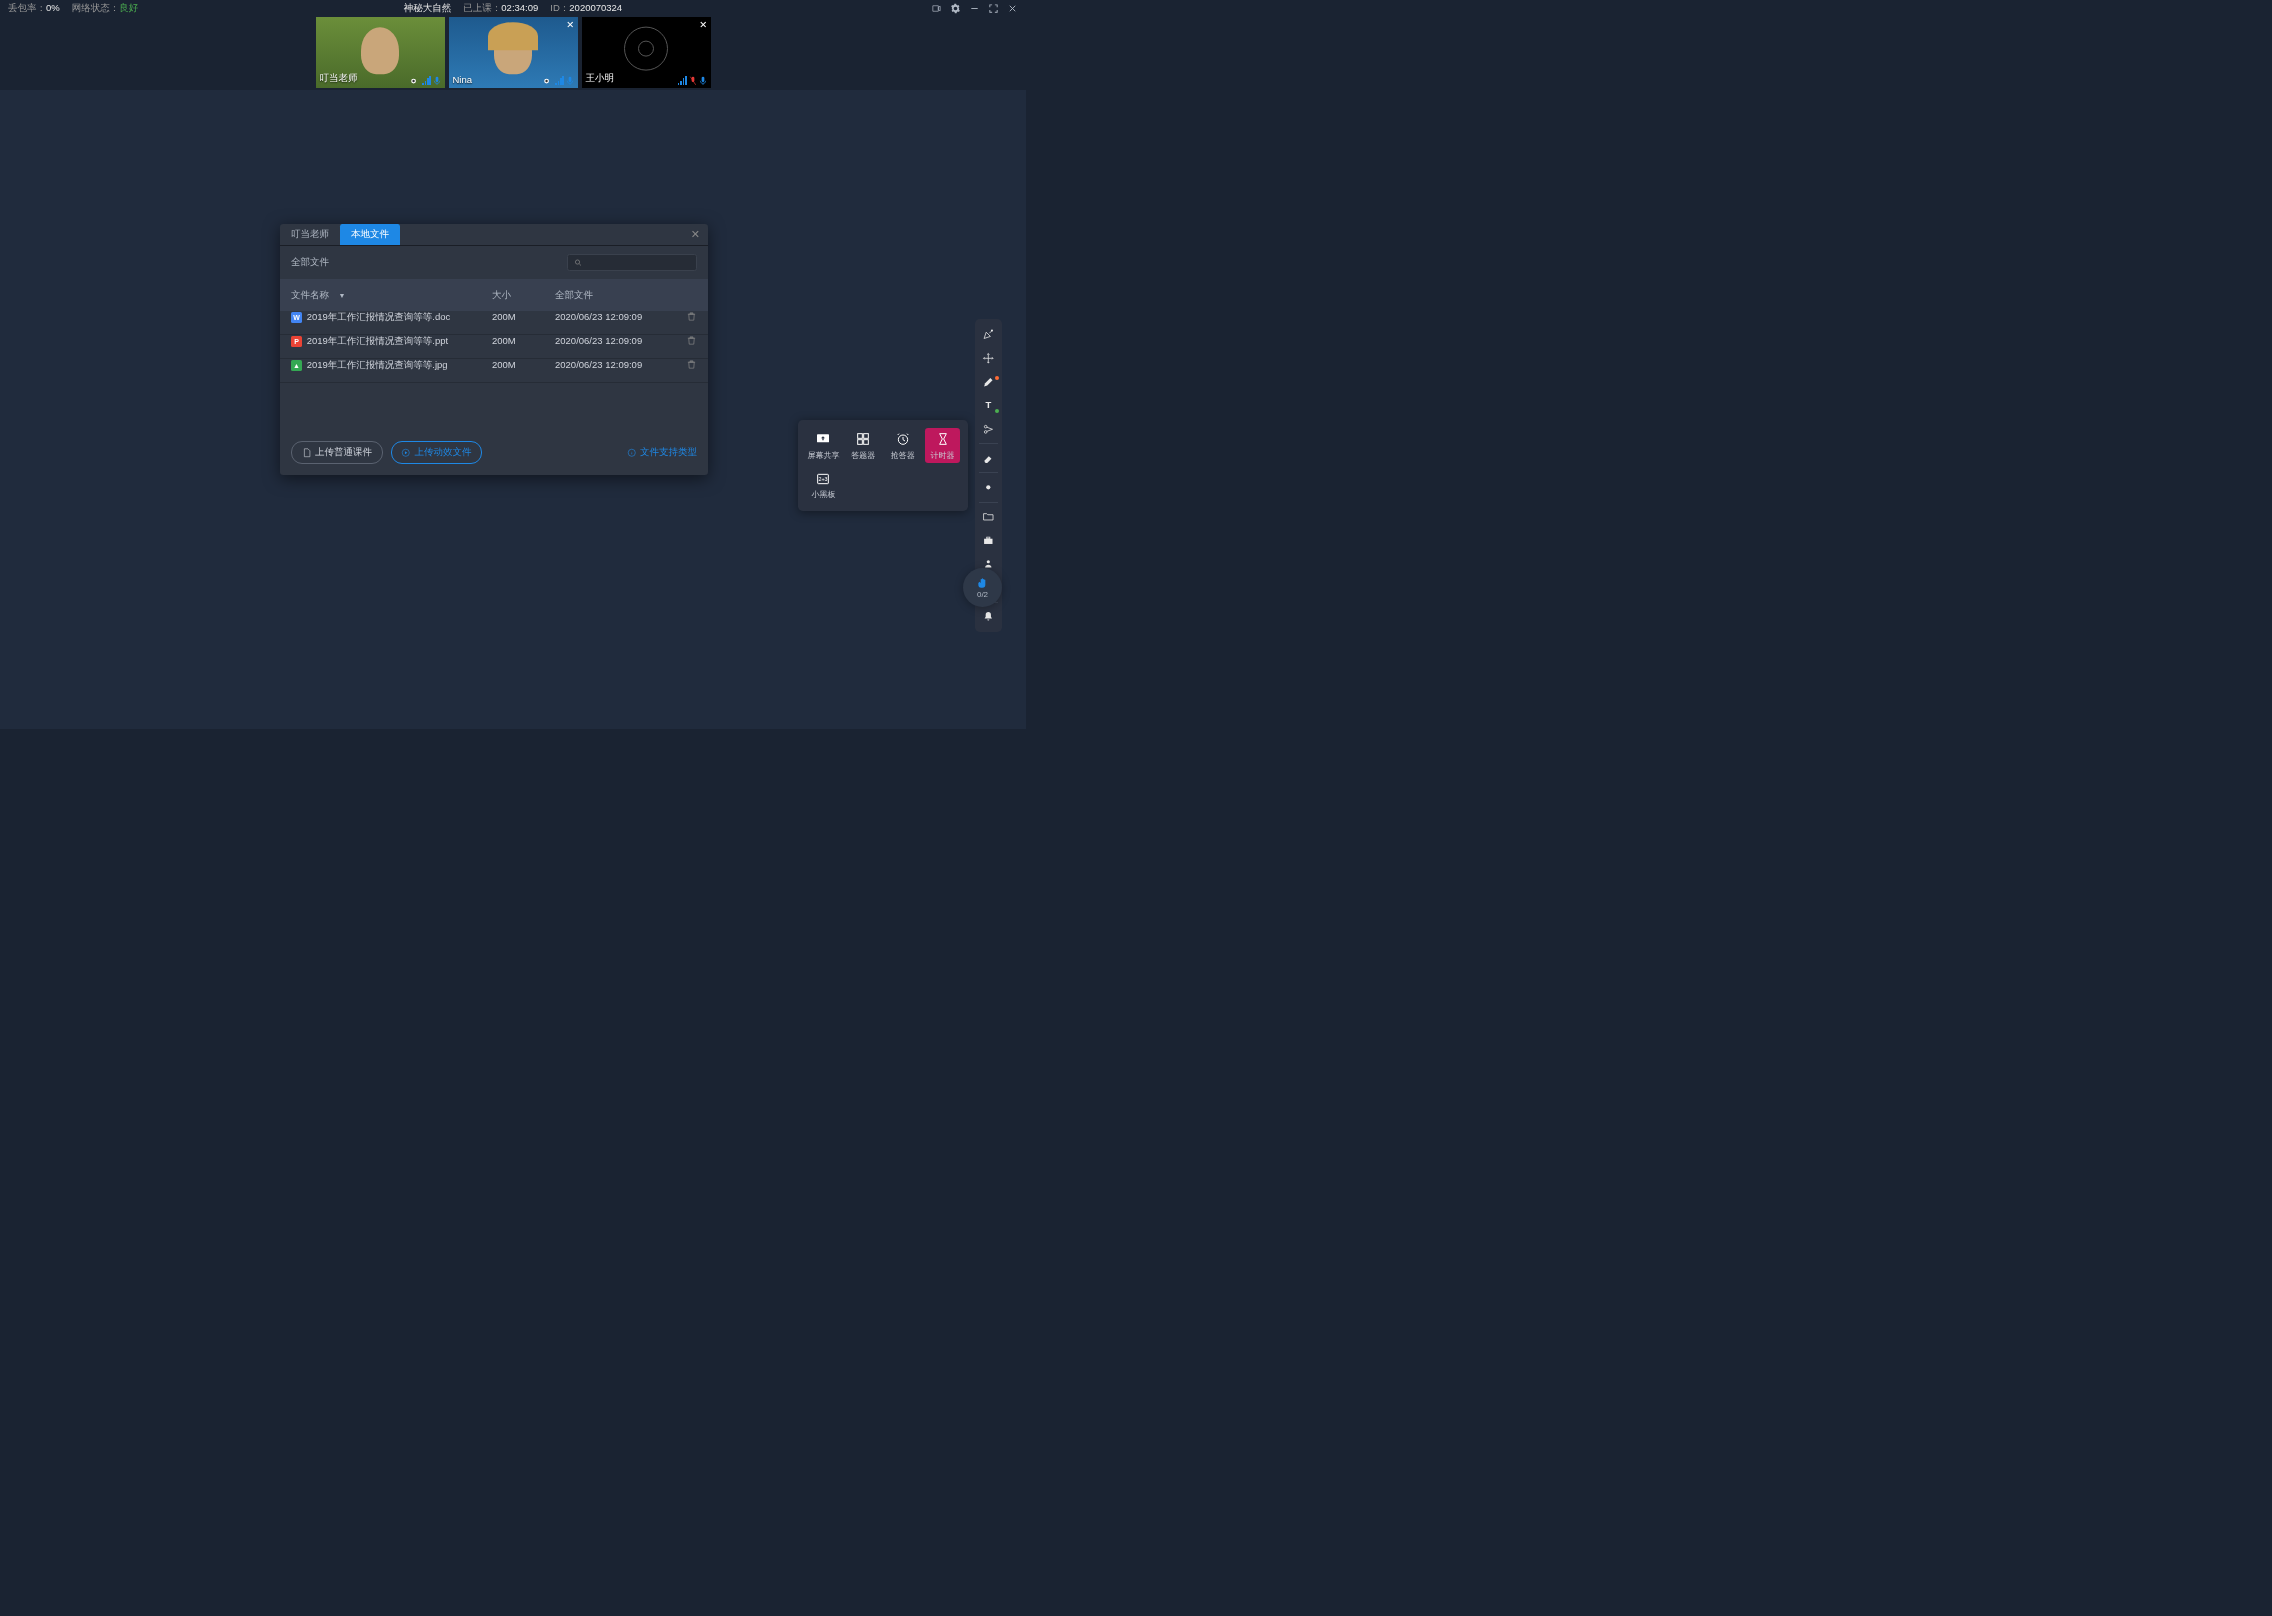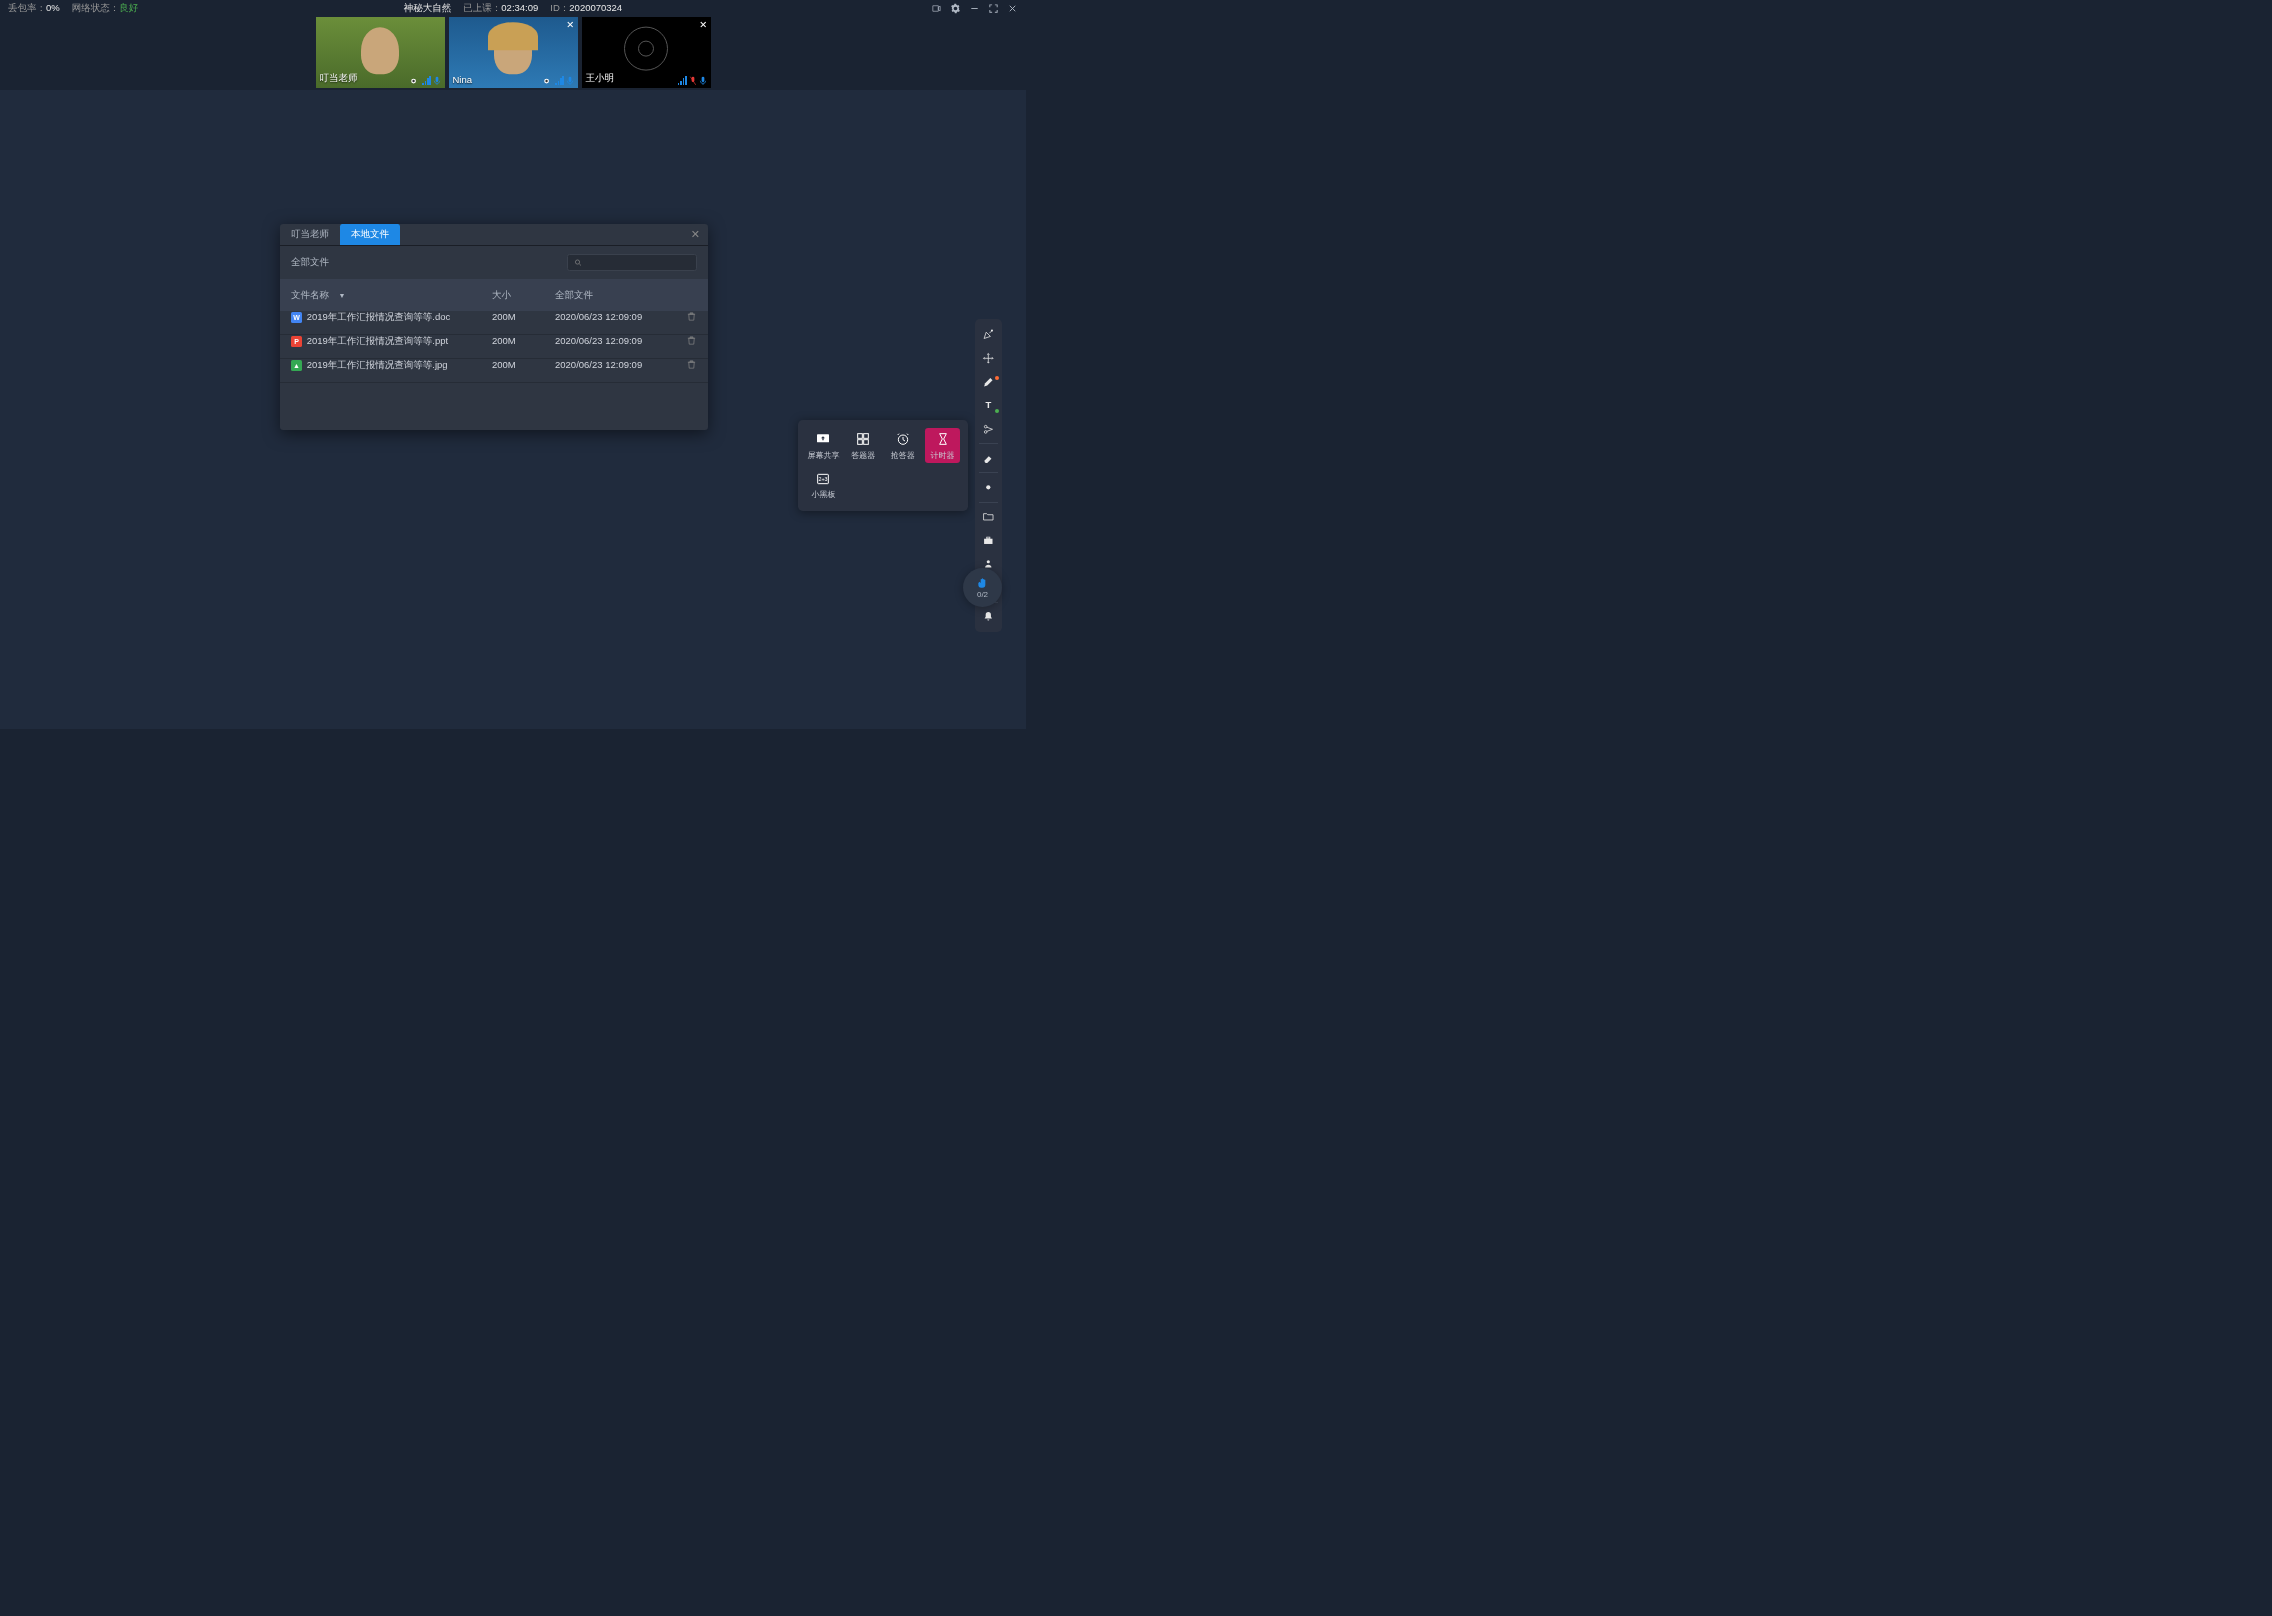--- a/index.html
+++ b/index.html
@@ -240,20 +240,42 @@
             <span>2019年工作汇报情况查询等等.jpg</span>
           </div>
         <div class="col-size">200M</div>
         <div class="col-time">2020/06/23 12:09:09</div>
         <div class="col-action"><svg class="trash" viewBox="0 0 24 24">
               <path d="M6 7h12l-1 13H7L6 7zm3-3h6v2H9V4zM4 7h16" stroke="#888" stroke-width="1.5" fill="none"></path>
             </svg></div>
       </div>
     </div>
     <div style="height:47px"></div>
+    <div class="dialog-footer">
+      <div class="upload-btn">
+        <svg width="9.5" height="9.5" viewBox="0 0 24 24">
+            <path d="M6 2h9l5 5v15H6V2z" stroke="#d0d4dc" stroke-width="1.5" fill="none"></path>
+          </svg>
+        <span>上传普通课件</span>
+      </div>
+      <div class="upload-btn primary">
+        <svg width="9.5" height="9.5" viewBox="0 0 24 24">
+            <circle cx="12" cy="12" r="9" stroke="#1e88e5" stroke-width="1.5" fill="none"></circle>
+            <path d="M10 8l6 4-6 4z" fill="#1e88e5"></path>
+          </svg>
+        <span>上传动效文件</span>
+      </div>
+      <div class="file-types">
+        <svg width="9.5" height="9.5" viewBox="0 0 24 24">
+            <circle cx="12" cy="12" r="9" stroke="#1e88e5" stroke-width="1.5" fill="none"></circle>
+            <path d="M12 8v.5M12 11v5" stroke="#1e88e5" stroke-width="1.5"></path>
+          </svg>
+        <span>文件支持类型</span>
+      </div>
+    </div>
   </div>
 
   <div class="tool-popup">
     <div class="tool-item">
       <svg viewBox="0 0 24 24">
           <rect x="3" y="5" width="18" height="12" rx="1" fill="#fff"></rect>
           <path d="M12 8l3 3h-2v3h-2v-3H9l3-3z" fill="#2a3140"></path>
         </svg>
       <span class="tool-label">屏幕共享</span>
     </div>

